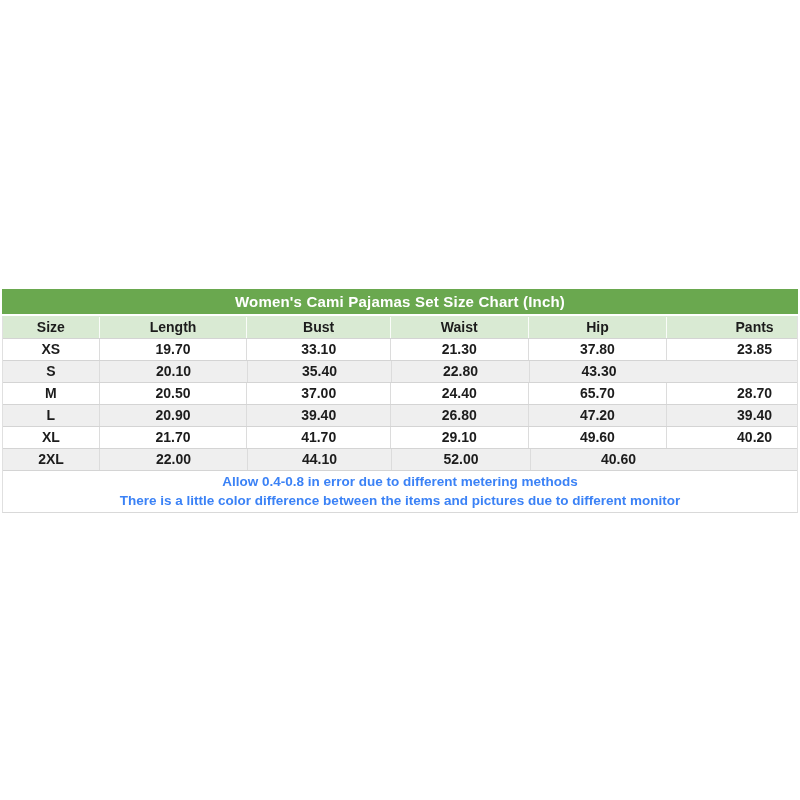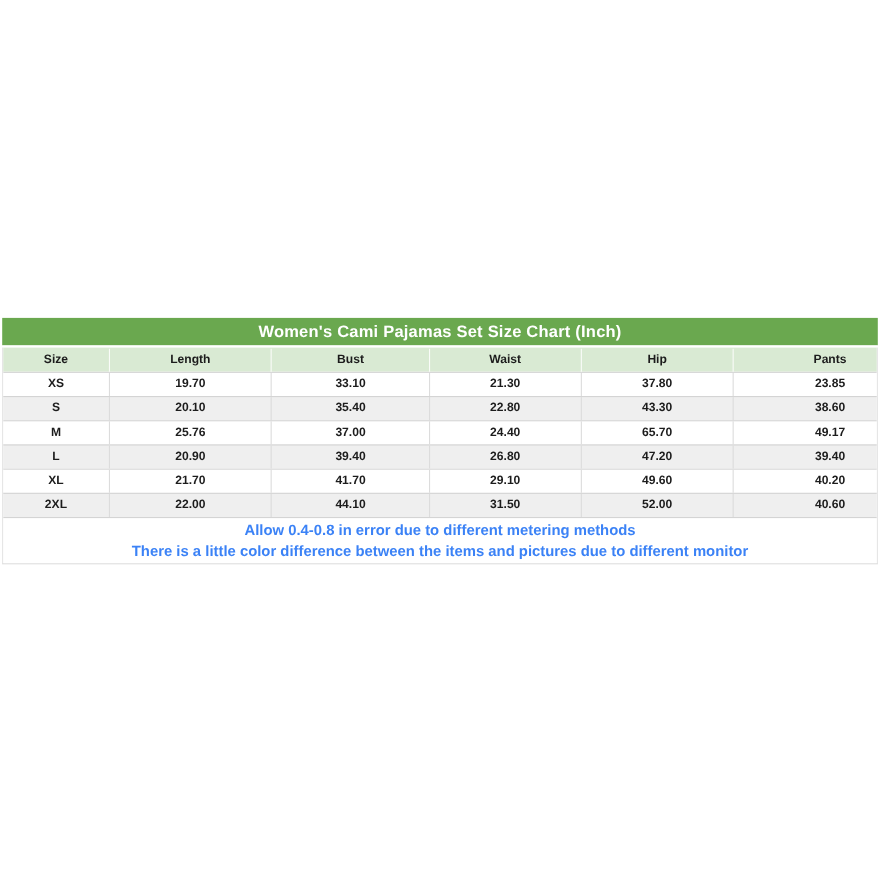--- a/index.html
+++ b/index.html
@@ -57,21 +57,21 @@
     border-top: 1px solid #d4d4d4;
     background: #ffffff;
     font-weight: 700;
   }
   .row.data-row.alt {
     background: #efefef;
   }
   .cell {
     box-sizing: border-box;
     text-align: center;
-    font-size: 11px;
+    font-size: 14px;
     line-height: 21px;
     overflow: hidden;
     white-space: nowrap;
   }
   .header-row .cell {
     border-left: 1px solid rgba(255,255,255,0.85);
   }
   .data-row .cell {
     border-left: 1px solid #dcdcdc;
   }
@@ -122,30 +122,29 @@
         <div class="cell c4">37.80</div>
         <div class="cell c5">23.85</div>
       </div>
 
       <div class="row data-row alt">
         <div class="cell c0">S</div>
         <div class="cell c1">20.10</div>
         <div class="cell c2">35.40</div>
         <div class="cell c3">22.80</div>
         <div class="cell c4">43.30</div>
-        <div class="cell c5">38.60</div>
       </div>
 
       <div class="row data-row">
         <div class="cell c0">M</div>
-        <div class="cell c1">25.76</div>
+        <div class="cell c1">20.50</div>
         <div class="cell c2">37.00</div>
         <div class="cell c3">24.40</div>
         <div class="cell c4">65.70</div>
-        <div class="cell c5">49.17</div>
+        <div class="cell c5">28.70</div>
       </div>
 
       <div class="row data-row alt">
         <div class="cell c0">L</div>
         <div class="cell c1">20.90</div>
         <div class="cell c2">39.40</div>
         <div class="cell c3">26.80</div>
         <div class="cell c4">47.20</div>
         <div class="cell c5">39.40</div>
       </div>
@@ -156,21 +155,20 @@
         <div class="cell c2">41.70</div>
         <div class="cell c3">29.10</div>
         <div class="cell c4">49.60</div>
         <div class="cell c5">40.20</div>
       </div>
 
       <div class="row data-row alt">
         <div class="cell c0">2XL</div>
         <div class="cell c1">22.00</div>
         <div class="cell c2">44.10</div>
-        <div class="cell c3">31.50</div>
         <div class="cell c4">52.00</div>
         <div class="cell c5">40.60</div>
       </div>
 
       <div class="footer-notes">
         <div class="note-line">Allow 0.4-0.8 in error due to different metering methods</div>
         <div class="note-line">There is a little color difference between the items and pictures due to different monitor</div>
       </div>
 
     </div>

